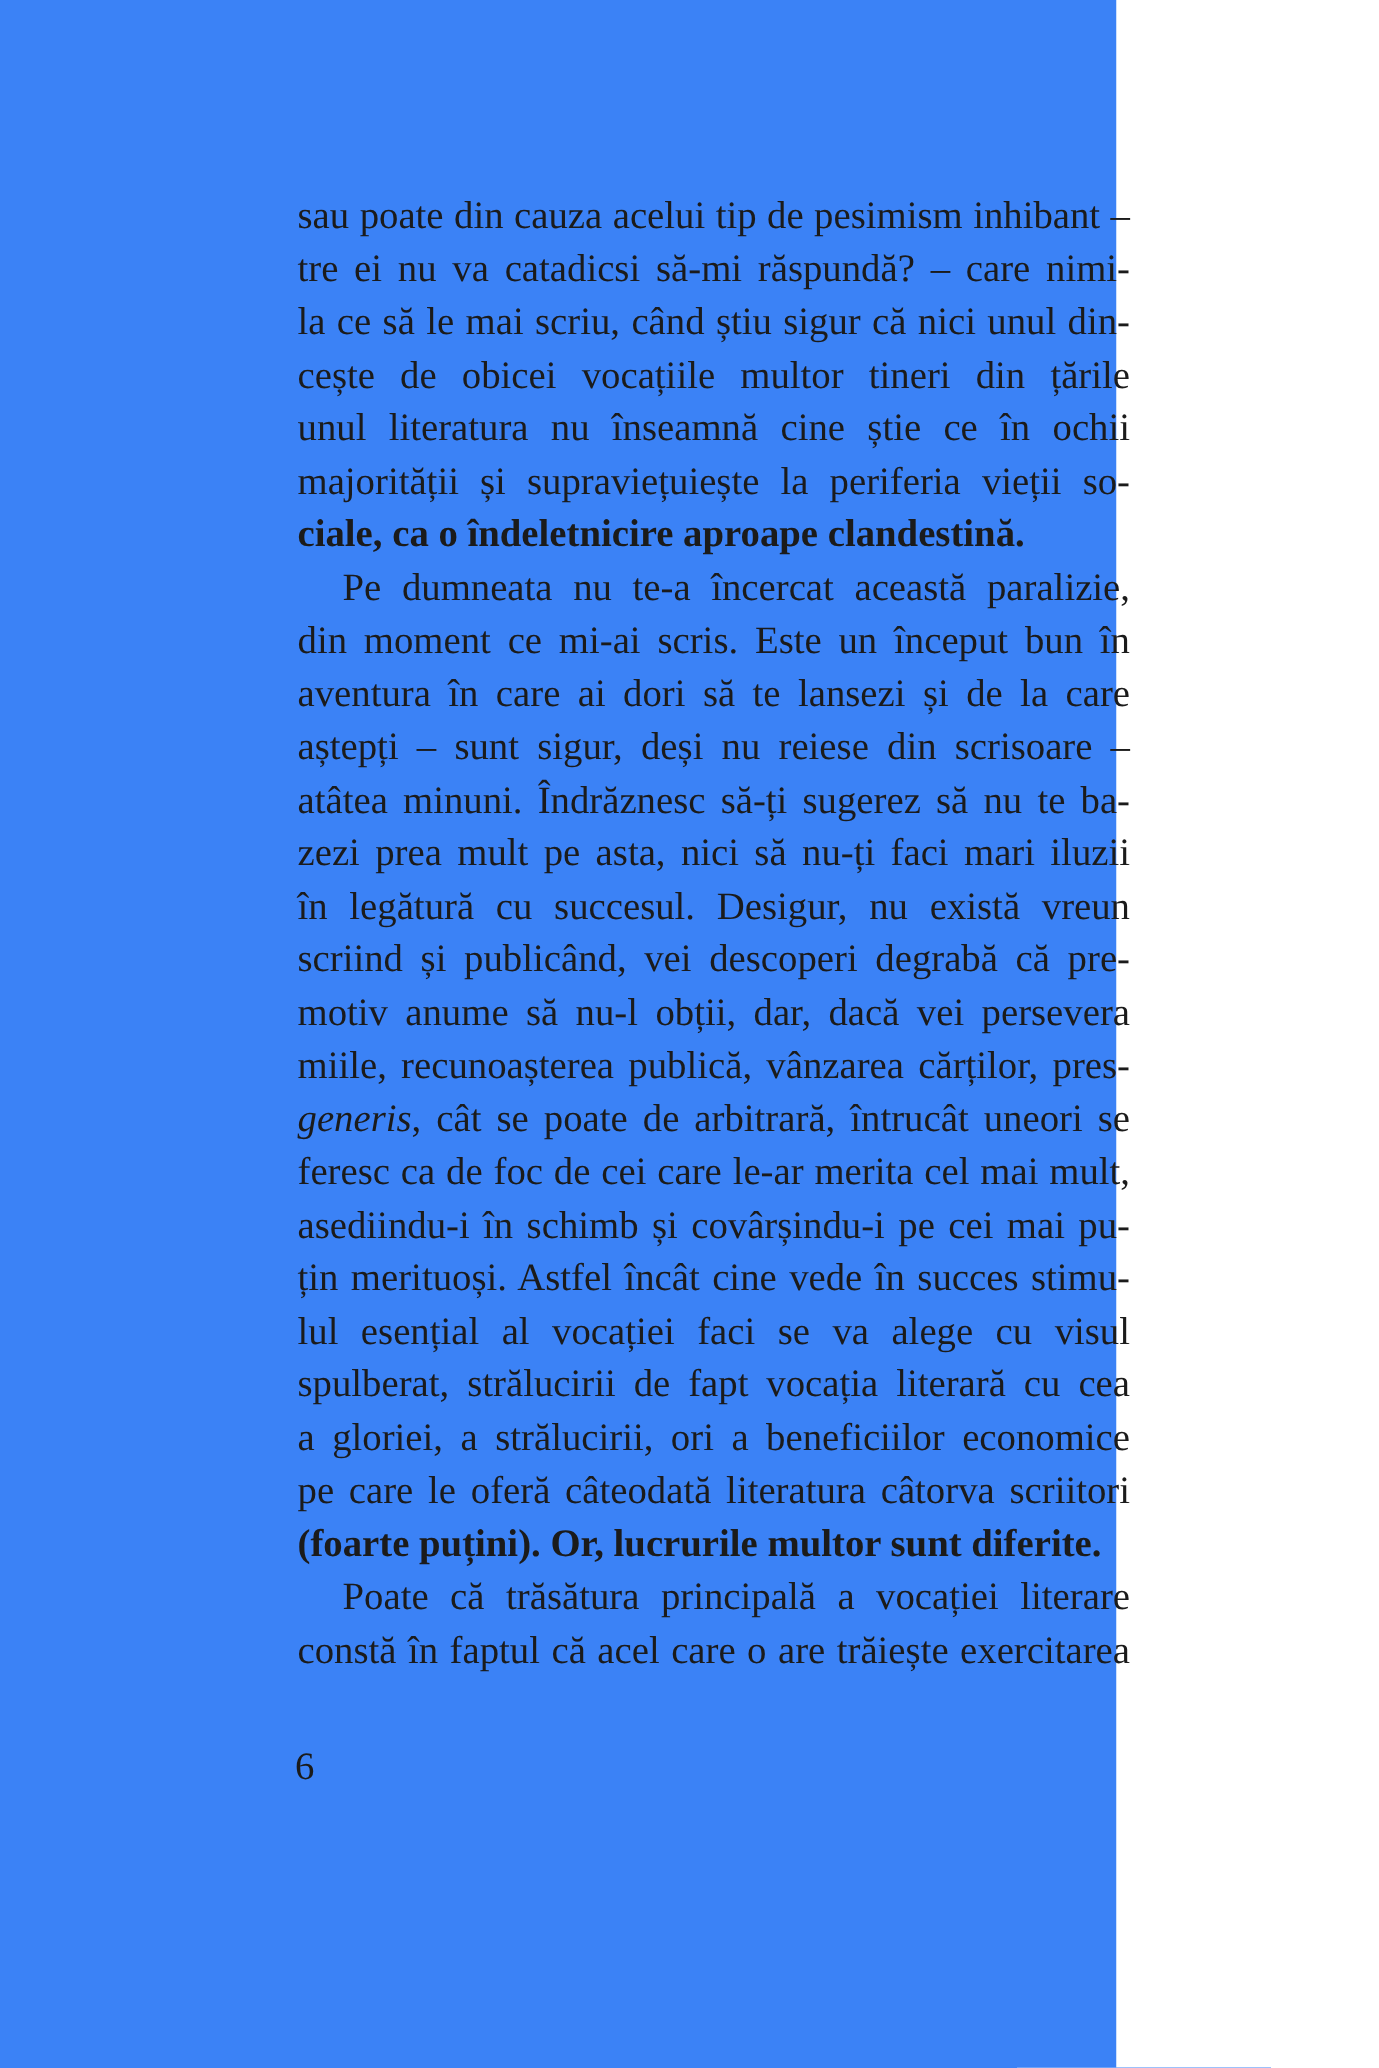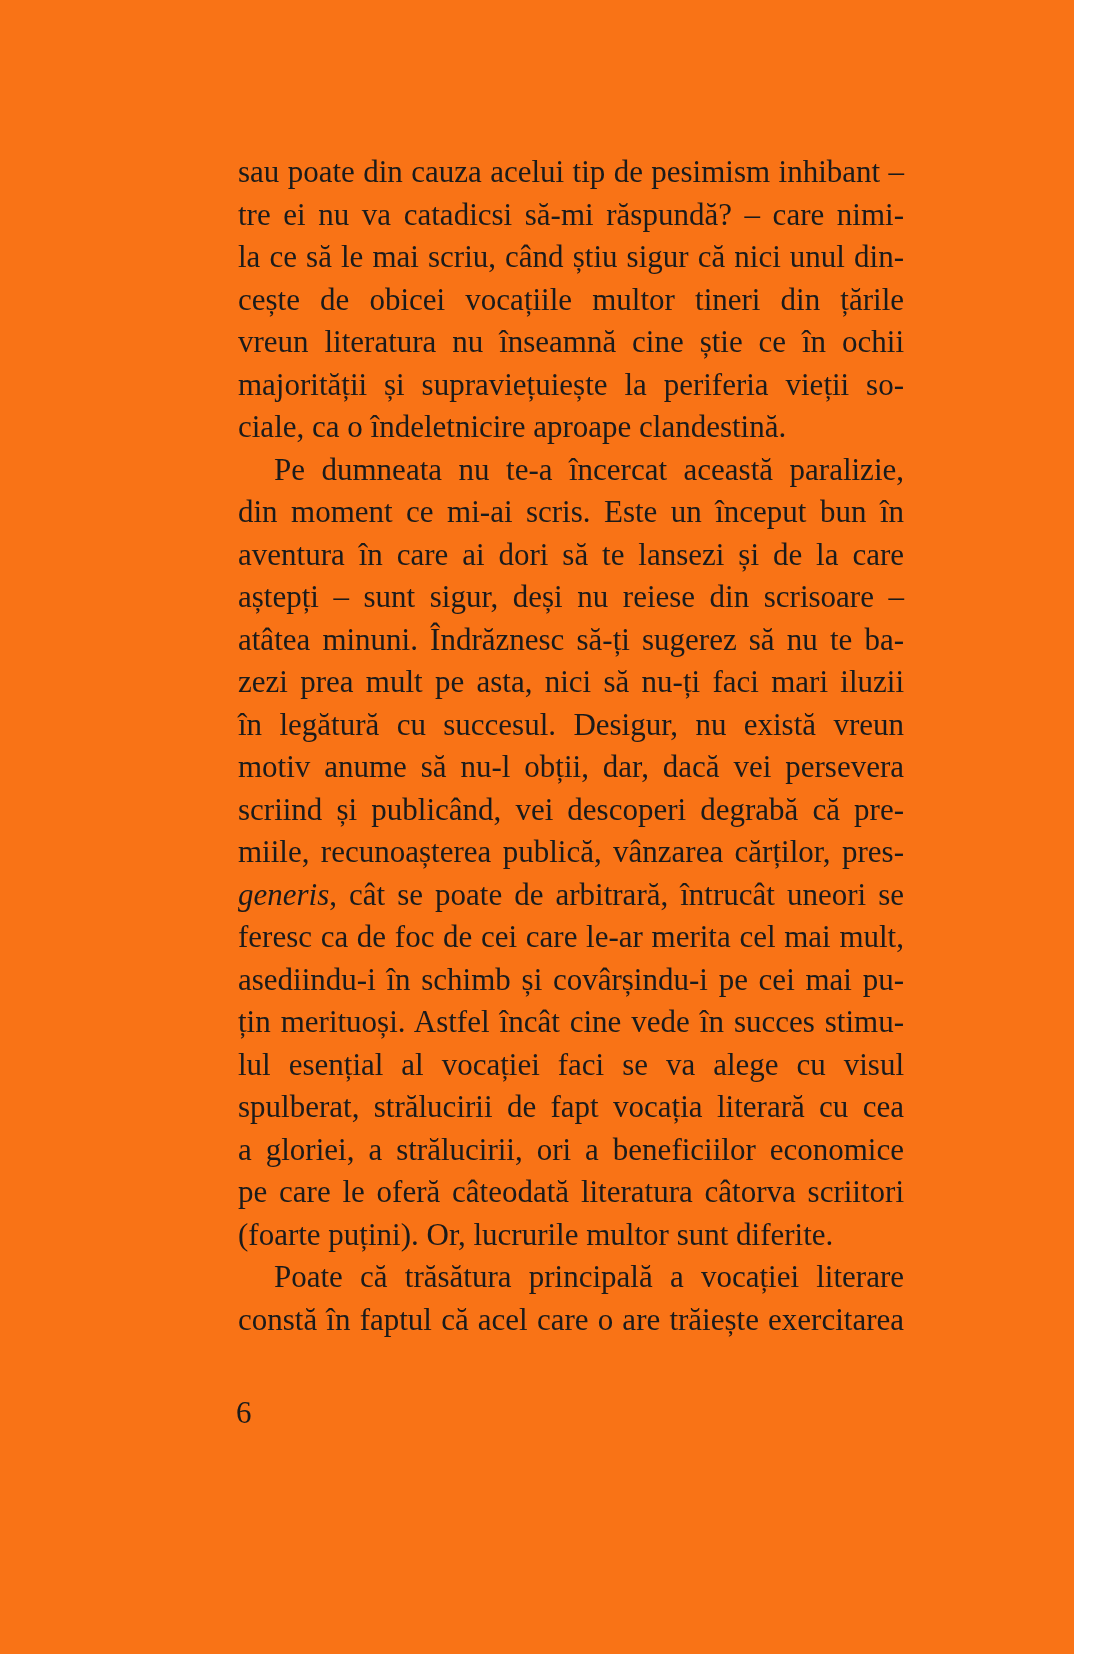--- a/index.html
+++ b/index.html
@@ -8,23 +8,23 @@
   }
   body {
     width: 1103px;
     height: 1654px;
     background: #ffffff;
     font-family: "Liberation Serif", "DejaVu Serif", serif;
     overflow: hidden;
   }
   .book-page {
     position: relative;
-    width: 1074px;
+    width: 893px;
     height: 1654px;
-    background: #f97316;
+    background: #3b82f6;
   }
   .text-block {
     position: absolute;
     left: 238px;
     top: 151px;
     width: 666px;
     color: #1b1b1b;
     font-size: 31px;
   }
   .line {
@@ -34,20 +34,21 @@
     text-align-last: justify;
     text-justify: inter-word;
     white-space: normal;
   }
   .line.indent {
     padding-left: 36px;
   }
   .line.parlast {
     text-align: center;
     text-align-last: left;
+    font-weight: bold;
   }
   .line i {
     font-style: italic;
   }
   .page-number {
     position: absolute;
     left: 236px;
     top: 1392px;
     line-height: 42.5px;
     font-size: 31px;
@@ -56,32 +57,32 @@
 </style>
 </head>
 <body>
 
 <div class="book-page">
   <div class="text-block">
       <div class="line">sau poate din cauza acelui tip de pesimism inhibant –</div>
       <div class="line">tre ei nu va catadicsi să-mi răspundă? – care nimi-</div>
       <div class="line">la ce să le mai scriu, când știu sigur că nici unul din-</div>
       <div class="line">cește de obicei vocațiile multor tineri din țările</div>
-      <div class="line">vreun literatura nu înseamnă cine știe ce în ochii</div>
+      <div class="line">unul literatura nu înseamnă cine știe ce în ochii</div>
       <div class="line">majorității și supraviețuiește la periferia vieții so-</div>
       <div class="line parlast">ciale, ca o îndeletnicire aproape clandestină.</div>
       <div class="line indent">Pe dumneata nu te-a încercat această paralizie,</div>
       <div class="line">din moment ce mi-ai scris. Este un început bun în</div>
       <div class="line">aventura în care ai dori să te lansezi și de la care</div>
       <div class="line">aștepți – sunt sigur, deși nu reiese din scrisoare –</div>
       <div class="line">atâtea minuni. Îndrăznesc să-ți sugerez să nu te ba-</div>
       <div class="line">zezi prea mult pe asta, nici să nu-ți faci mari iluzii</div>
       <div class="line">în legătură cu succesul. Desigur, nu există vreun</div>
+      <div class="line">scriind și publicând, vei descoperi degrabă că pre-</div>
       <div class="line">motiv anume să nu-l obții, dar, dacă vei persevera</div>
-      <div class="line">scriind și publicând, vei descoperi degrabă că pre-</div>
       <div class="line">miile, recunoașterea publică, vânzarea cărților, pres-</div>
       <div class="line"><i>generis</i>, cât se poate de arbitrară, întrucât uneori se</div>
       <div class="line">feresc ca de foc de cei care le-ar merita cel mai mult,</div>
       <div class="line">asediindu-i în schimb și covârșindu-i pe cei mai pu-</div>
       <div class="line">țin merituoși. Astfel încât cine vede în succes stimu-</div>
       <div class="line">lul esențial al vocației faci se va alege cu visul</div>
       <div class="line">spulberat, strălucirii de fapt vocația literară cu cea</div>
       <div class="line">a gloriei, a strălucirii, ori a beneficiilor economice</div>
       <div class="line">pe care le oferă câteodată literatura câtorva scriitori</div>
       <div class="line parlast">(foarte puțini). Or, lucrurile multor sunt diferite.</div>

